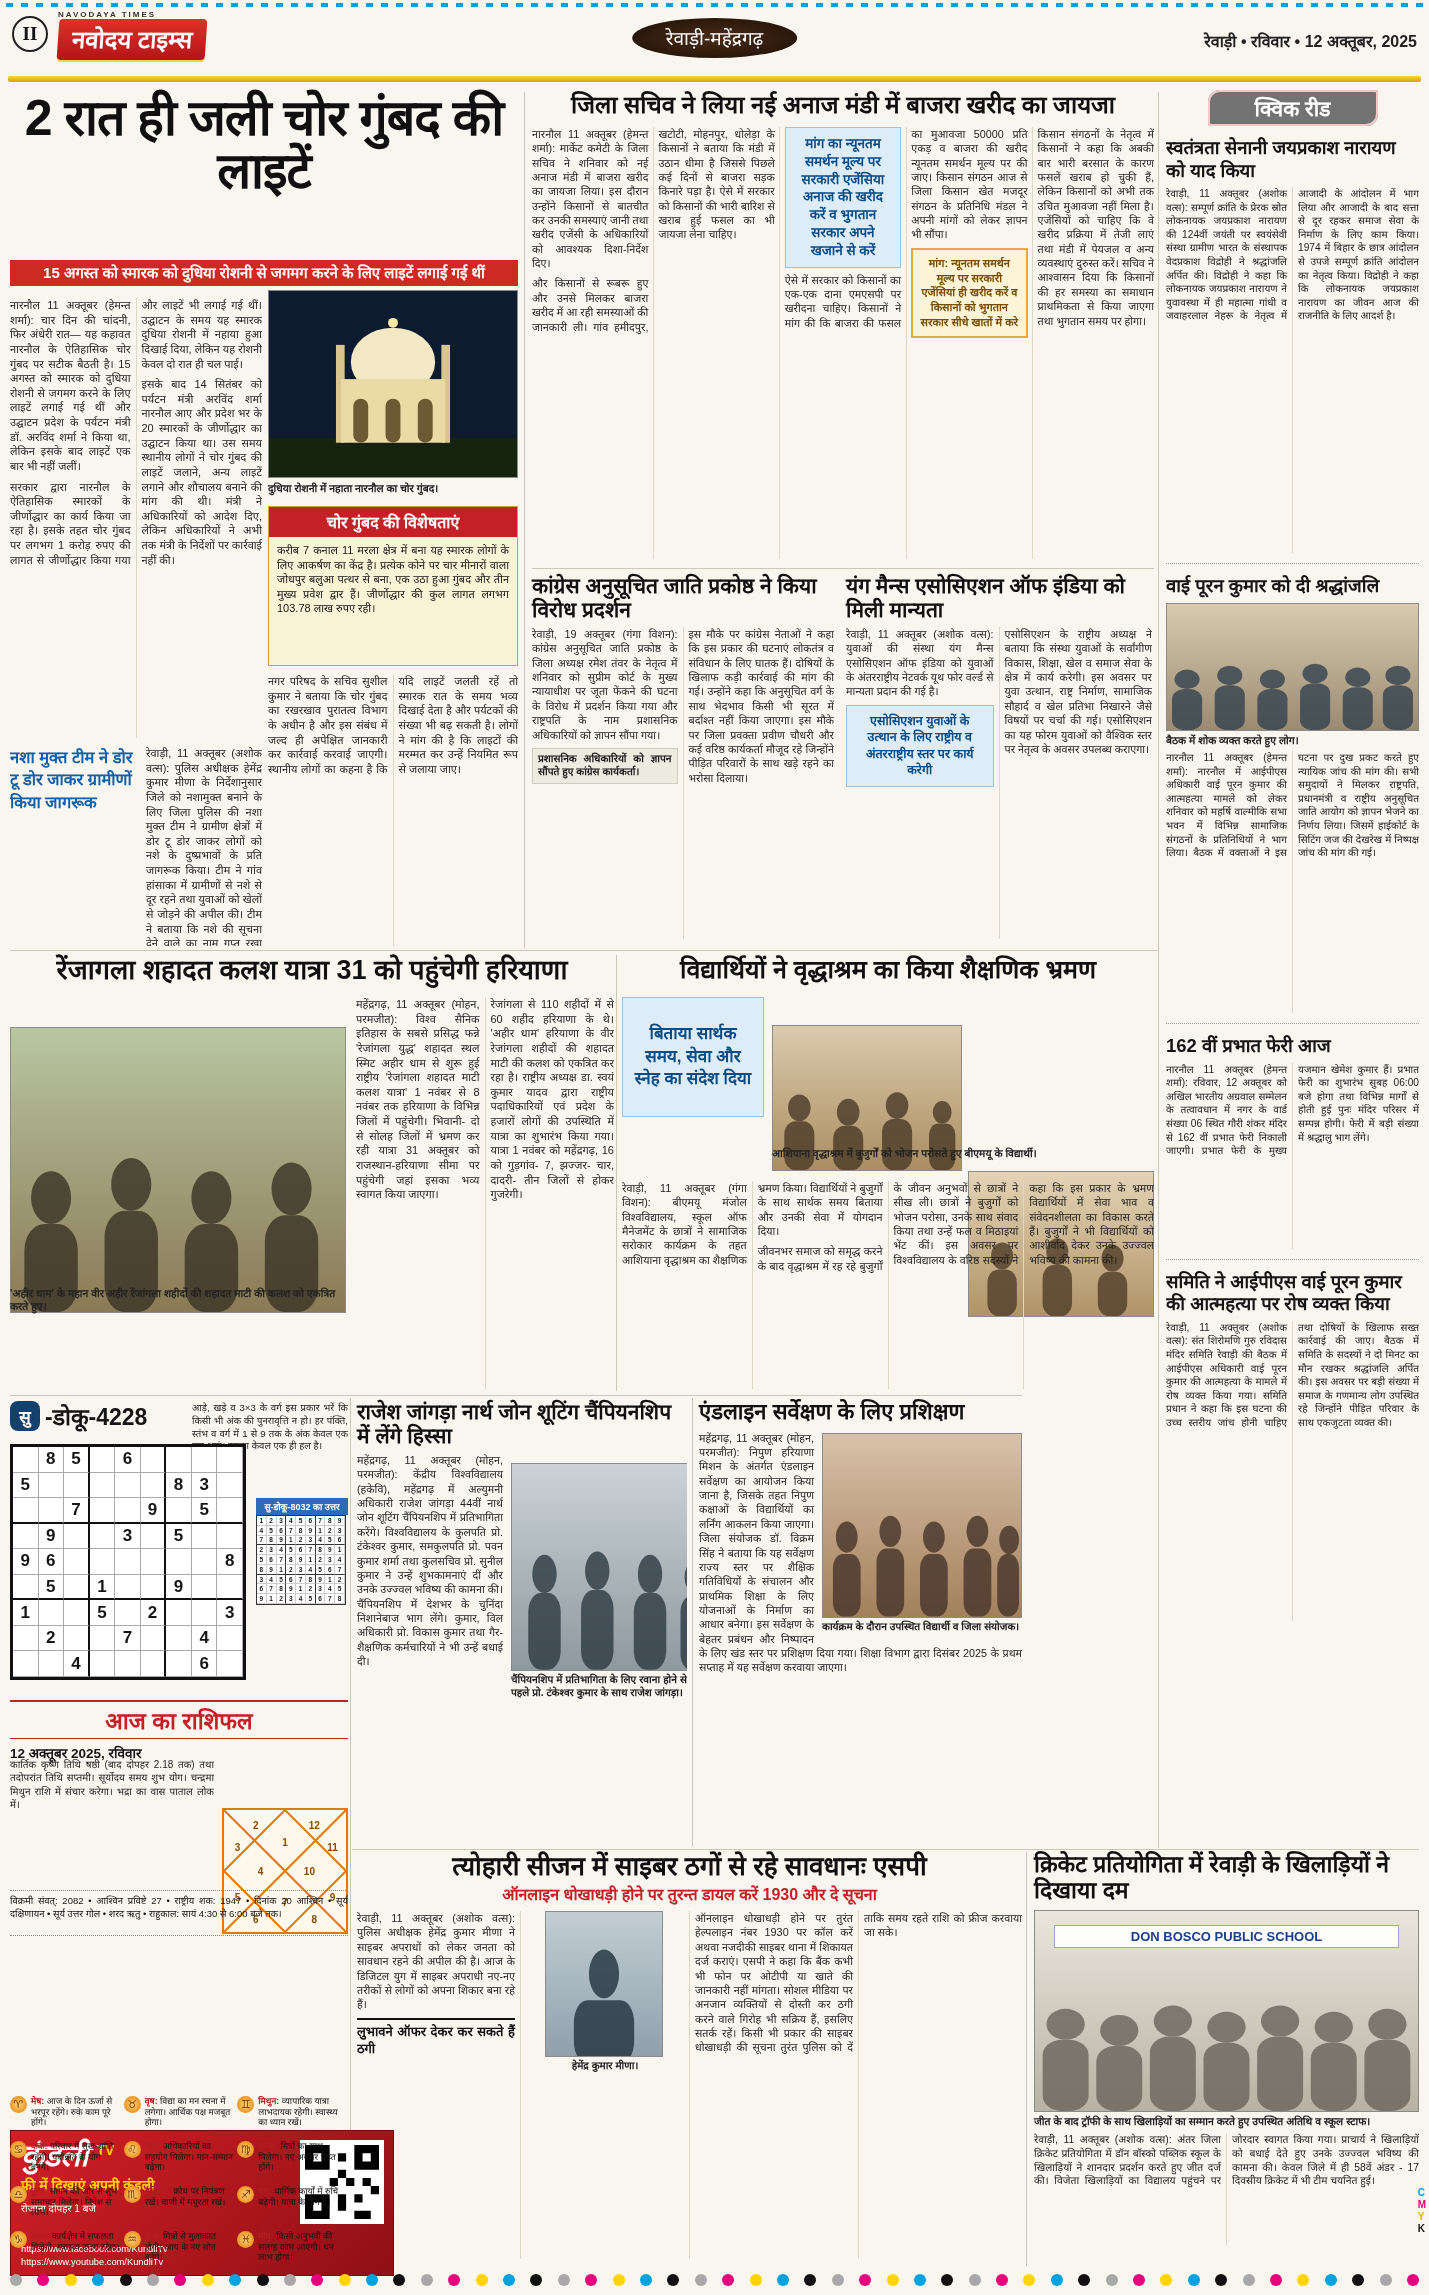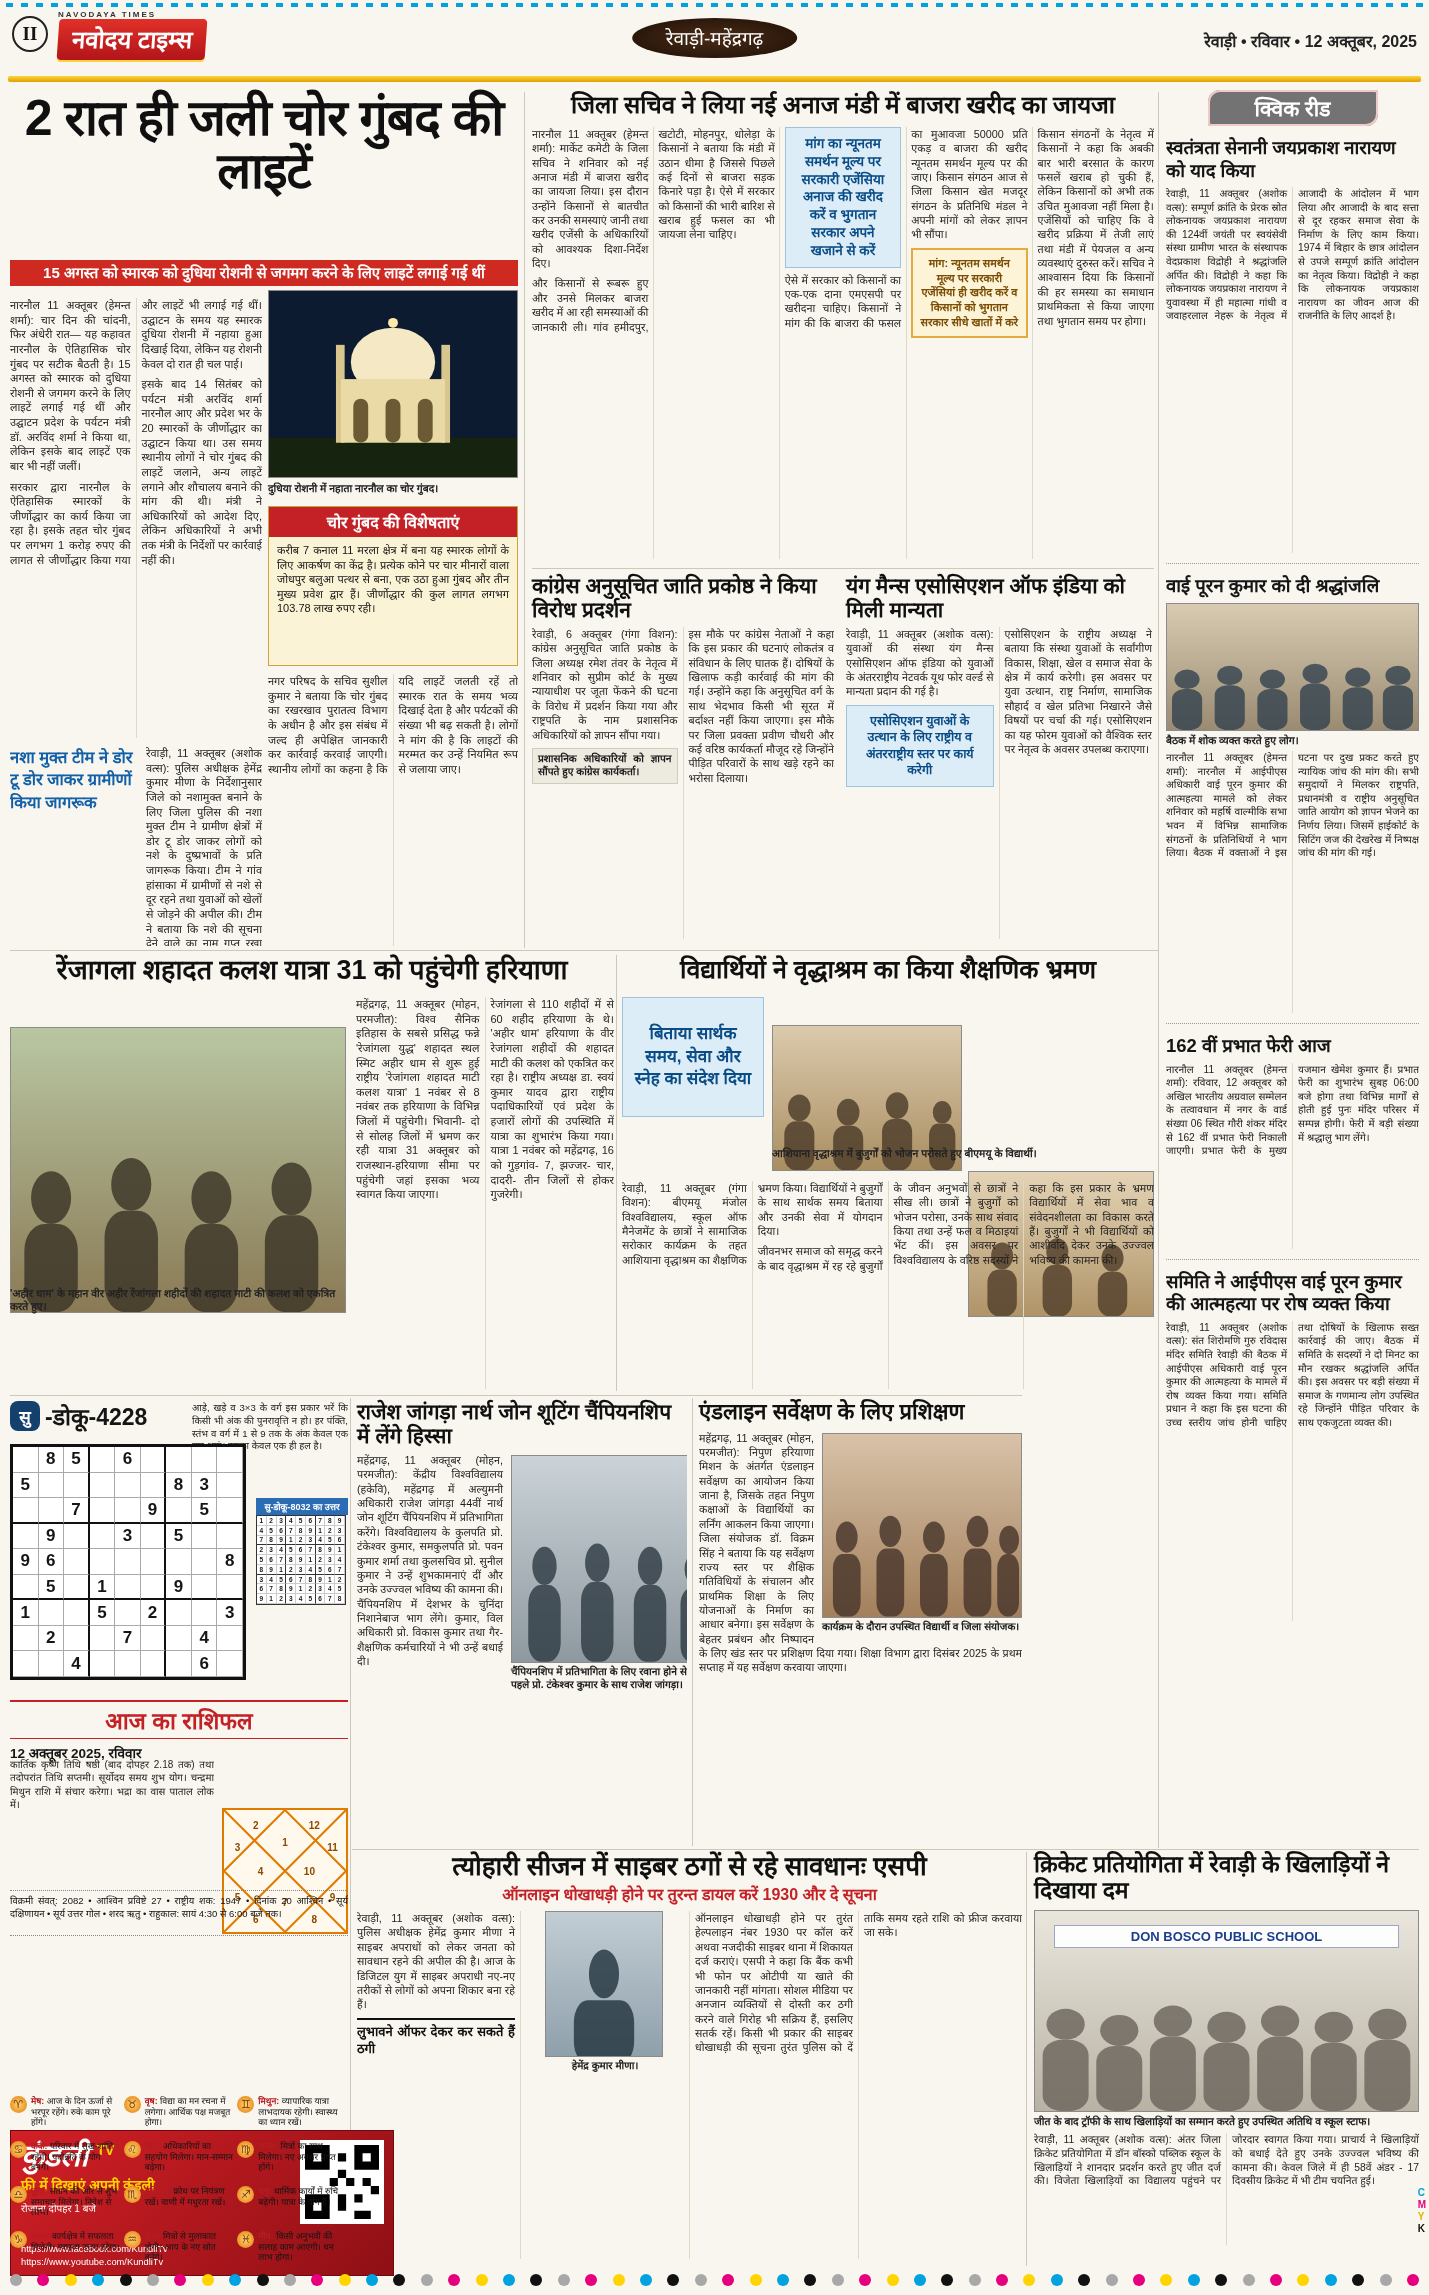--- a/index.html
+++ b/index.html
@@ -482,21 +482,21 @@
       <div class="bluebox">मांग का न्यूनतम समर्थन मूल्य पर सरकारी एजेंसिया अनाज की खरीद करें व भुगतान सरकार अपने खजाने से करें</div>
       <p>ऐसे में सरकार को किसानों का एक-एक दाना एमएसपी पर खरीदना चाहिए। किसानों ने मांग की कि बाजरा की फसल का मुआवजा 50000 प्रति एकड़ व बाजरा की खरीद न्यूनतम समर्थन मूल्य पर की जाए। किसान संगठन आज से जिला किसान खेत मजदूर संगठन के प्रतिनिधि मंडल ने अपनी मांगों को लेकर ज्ञापन भी सौंपा।</p>
       <div class="yellowbox">मांग: न्यूनतम समर्थन मूल्य पर सरकारी एजेंसियां ही खरीद करें व किसानों को भुगतान सरकार सीधे खातों में करे</div>
       <p>किसान संगठनों के नेतृत्व में किसानों ने कहा कि अबकी बार भारी बरसात के कारण फसलें खराब हो चुकी हैं, लेकिन किसानों को अभी तक उचित मुआवजा नहीं मिला है। एजेंसियों को चाहिए कि वे खरीद प्रक्रिया में तेजी लाएं तथा मंडी में पेयजल व अन्य व्यवस्थाएं दुरुस्त करें। सचिव ने आश्वासन दिया कि किसानों की हर समस्या का समाधान प्राथमिकता से किया जाएगा तथा भुगतान समय पर होगा।</p>
     </div>
   </div>
 
   <div class="abs" style="left:532px;top:574px;width:302px;height:374px">
     <div class="hl" style="font-size:21px">कांग्रेस अनुसूचित जाति प्रकोष्ठ ने किया विरोध प्रदर्शन</div>
     <div class="body-txt cols2" style="margin-top:6px;height:312px;font-size:10.8px">
-      <p>रेवाड़ी, 6 अक्तूबर (गंगा विशन): कांग्रेस अनुसूचित जाति प्रकोष्ठ के जिला अध्यक्ष रमेश तंवर के नेतृत्व में शनिवार को सुप्रीम कोर्ट के मुख्य न्यायाधीश पर जूता फेंकने की घटना के विरोध में प्रदर्शन किया गया और राष्ट्रपति के नाम प्रशासनिक अधिकारियों को ज्ञापन सौंपा गया।</p>
+      <p>रेवाड़ी, 19 अक्तूबर (गंगा विशन): कांग्रेस अनुसूचित जाति प्रकोष्ठ के जिला अध्यक्ष रमेश तंवर के नेतृत्व में शनिवार को सुप्रीम कोर्ट के मुख्य न्यायाधीश पर जूता फेंकने की घटना के विरोध में प्रदर्शन किया गया और राष्ट्रपति के नाम प्रशासनिक अधिकारियों को ज्ञापन सौंपा गया।</p>
       <div class="capstrip">प्रशासनिक अधिकारियों को ज्ञापन सौंपते हुए कांग्रेस कार्यकर्ता।</div>
       <p>इस मौके पर कांग्रेस नेताओं ने कहा कि इस प्रकार की घटनाएं लोकतंत्र व संविधान के लिए घातक हैं। दोषियों के खिलाफ कड़ी कार्रवाई की मांग की गई। उन्होंने कहा कि अनुसूचित वर्ग के साथ भेदभाव किसी भी सूरत में बर्दाश्त नहीं किया जाएगा। इस मौके पर जिला प्रवक्ता प्रवीण चौधरी और कई वरिष्ठ कार्यकर्ता मौजूद रहे जिन्होंने पीड़ित परिवारों के साथ खड़े रहने का भरोसा दिलाया।</p>
     </div>
   </div>
 
   <div class="abs" style="left:846px;top:574px;width:306px;height:374px">
     <div class="hl" style="font-size:21px">यंग मैन्स एसोसिएशन ऑफ इंडिया को मिली मान्यता</div>
     <div class="body-txt cols2" style="margin-top:6px;height:312px;font-size:10.8px">
       <p>रेवाड़ी, 11 अक्तूबर (अशोक वत्स): युवाओं की संस्था यंग मैन्स एसोसिएशन ऑफ इंडिया को युवाओं के अंतरराष्ट्रीय नेटवर्क यूथ फोर वर्ल्ड से मान्यता प्रदान की गई है।</p>
       <div class="bluebox" style="font-size:12.5px">एसोसिएशन युवाओं के उत्थान के लिए राष्ट्रीय व अंतरराष्ट्रीय स्तर पर कार्य करेगी</div>
@@ -536,21 +536,21 @@
     <div class="abs cap" style="left:150px;top:192px;width:382px">आशियाना वृद्धाश्रम में बुजुर्गों को भोजन परोसते हुए बीएमयू के विद्यार्थी।</div>
     <div class="abs body-txt cols4" style="left:0;top:226px;width:532px;height:208px;font-size:10.8px">
       <p>रेवाड़ी, 11 अक्तूबर (गंगा विशन): बीएमयू मंजोल विश्वविद्यालय, स्कूल ऑफ मैनेजमेंट के छात्रों ने सामाजिक सरोकार कार्यक्रम के तहत आशियाना वृद्धाश्रम का शैक्षणिक भ्रमण किया। विद्यार्थियों ने बुजुर्गों के साथ सार्थक समय बिताया और उनकी सेवा में योगदान दिया।</p>
       <p>जीवनभर समाज को समृद्ध करने के बाद वृद्धाश्रम में रह रहे बुजुर्गों के जीवन अनुभवों से छात्रों ने सीख ली। छात्रों ने बुजुर्गों को भोजन परोसा, उनके साथ संवाद किया तथा उन्हें फल व मिठाइयां भेंट कीं। इस अवसर पर विश्वविद्यालय के वरिष्ठ सदस्यों ने कहा कि इस प्रकार के भ्रमण विद्यार्थियों में सेवा भाव व संवेदनशीलता का विकास करते हैं। बुजुर्गों ने भी विद्यार्थियों को आशीर्वाद देकर उनके उज्ज्वल भविष्य की कामना की।</p>
     </div>
   </div>
 
   <div class="abs" style="left:357px;top:1400px;width:330px;height:446px">
     <div class="hl" style="font-size:21px">राजेश जांगड़ा नार्थ जोन शूटिंग चैंपियनशिप में लेंगे हिस्सा</div>
     <div class="body-txt" style="margin-top:6px;height:382px;font-size:10.8px">
-      <figure style="float:right;width:176px;margin:2px 0 4px 8px">
+      <figure style="float:right;width:176px;margin:10px 0 4px 8px">
         <div class="photo ph-raj" style="width:205px;height:208px">
           <svg class="crowd" viewBox="0 0 100 40" preserveAspectRatio="none">
               <g fill="currentColor">
                 <circle cx="16" cy="10" r="6"></circle>
                 <rect x="8" y="16" width="16" height="24" rx="6"></rect>
                 <circle cx="42" cy="9" r="6"></circle>
                 <rect x="34" y="15" width="16" height="25" rx="6"></rect>
                 <circle cx="68" cy="10" r="6"></circle>
                 <rect x="60" y="16" width="16" height="24" rx="6"></rect>
                 <circle cx="90" cy="11" r="5"></circle>

